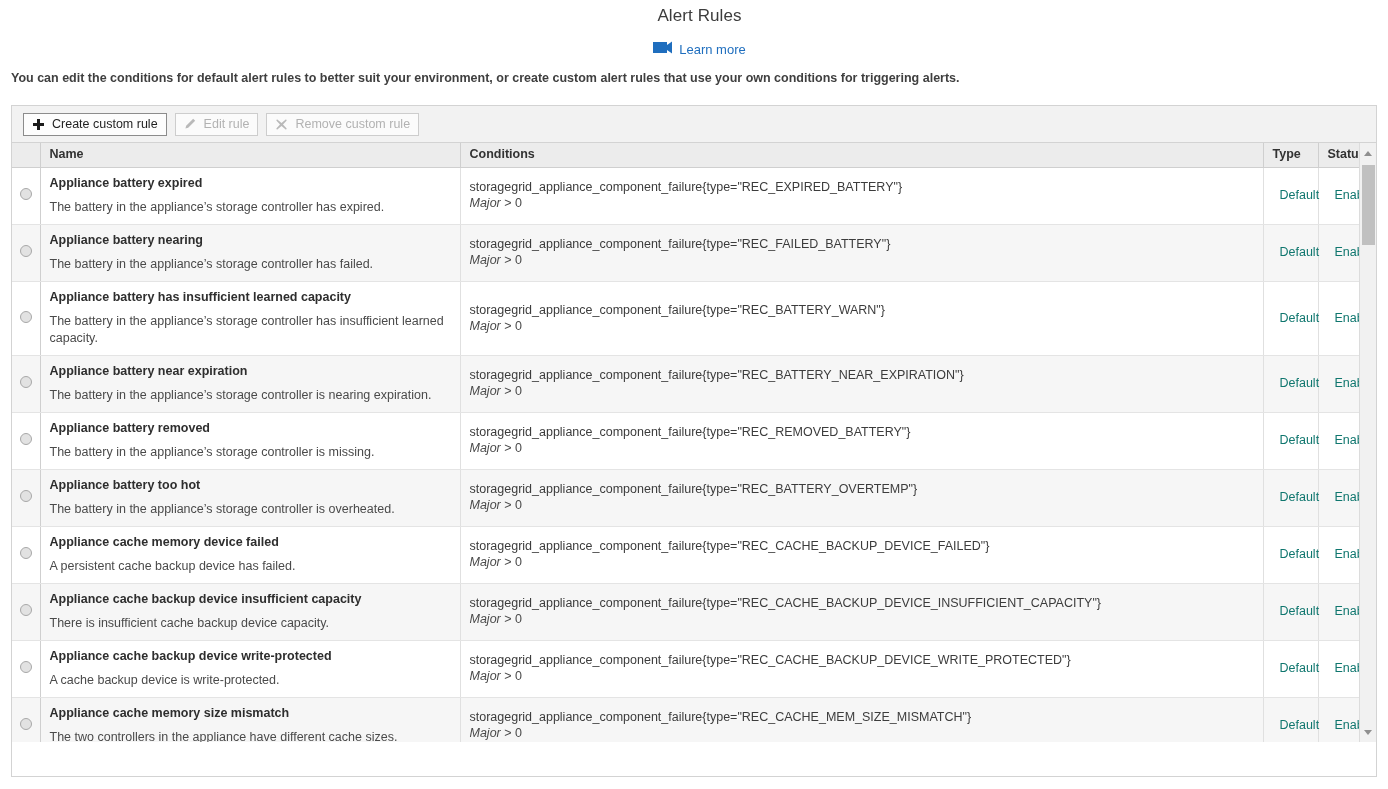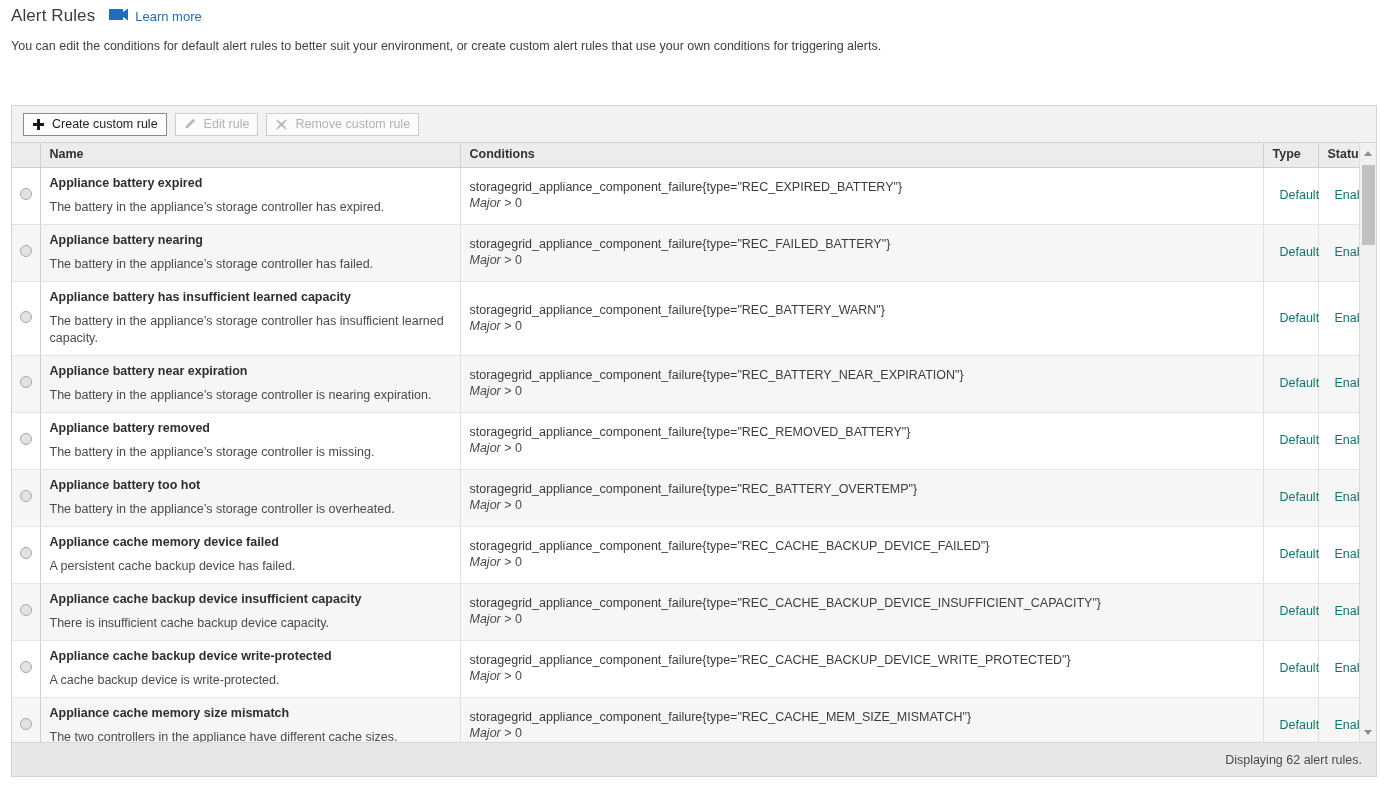--- a/index.html
+++ b/index.html
@@ -11,37 +11,37 @@
     -webkit-font-smoothing: antialiased;
   }
   #page {
     position: relative;
     width: 1388px; height: 789px;
     overflow: hidden;
   }
 
   
   .head-wrap { padding: 6px 0 0 11px; }
-  .title-row { display: flex; align-items: center; gap: 14px; }
+  .title-row { display: flex; align-items: center; gap: 14px; flex-direction: column; }
   .page-title {
     font-size: 17px; color: #3c3c3c; font-weight: 400;
     letter-spacing: .1px;
   }
   .learn-more-group {
     display: inline-flex; align-items: center; gap: 6px;
     cursor: pointer;
   }
   .video-icon { display:block; }
   .learn-more-label {
     font-size: 13px; color: #1f6ebe; text-decoration: none;
   }
   .intro-line {
     font-size: 12.5px; color: #3f3f3f; margin-top: 14px;
   }
-  .intro-line.second { margin-top: 13px; }
+  .intro-line.second { margin-top: 13px; font-weight: bold; }
 
   
   .panel {
     position: absolute;
     left: 11px; top: 105px;
     width: 1366px; height: 672px;
     background: #ffffff;
     border: 1px solid #d3d3d3;
   }
 
@@ -401,17 +401,14 @@
         <div class="vs-arrow up">
             <span></span>
           </div>
         <div class="vs-thumb"></div>
         <div class="vs-arrow down">
             <span></span>
           </div>
       </div>
     </div>
 
-    <div class="panel-footer">
-      <div class="footer-count">Displaying 62 alert rules.</div>
-    </div>
   </div>
 </div>
 
 </body></html>

